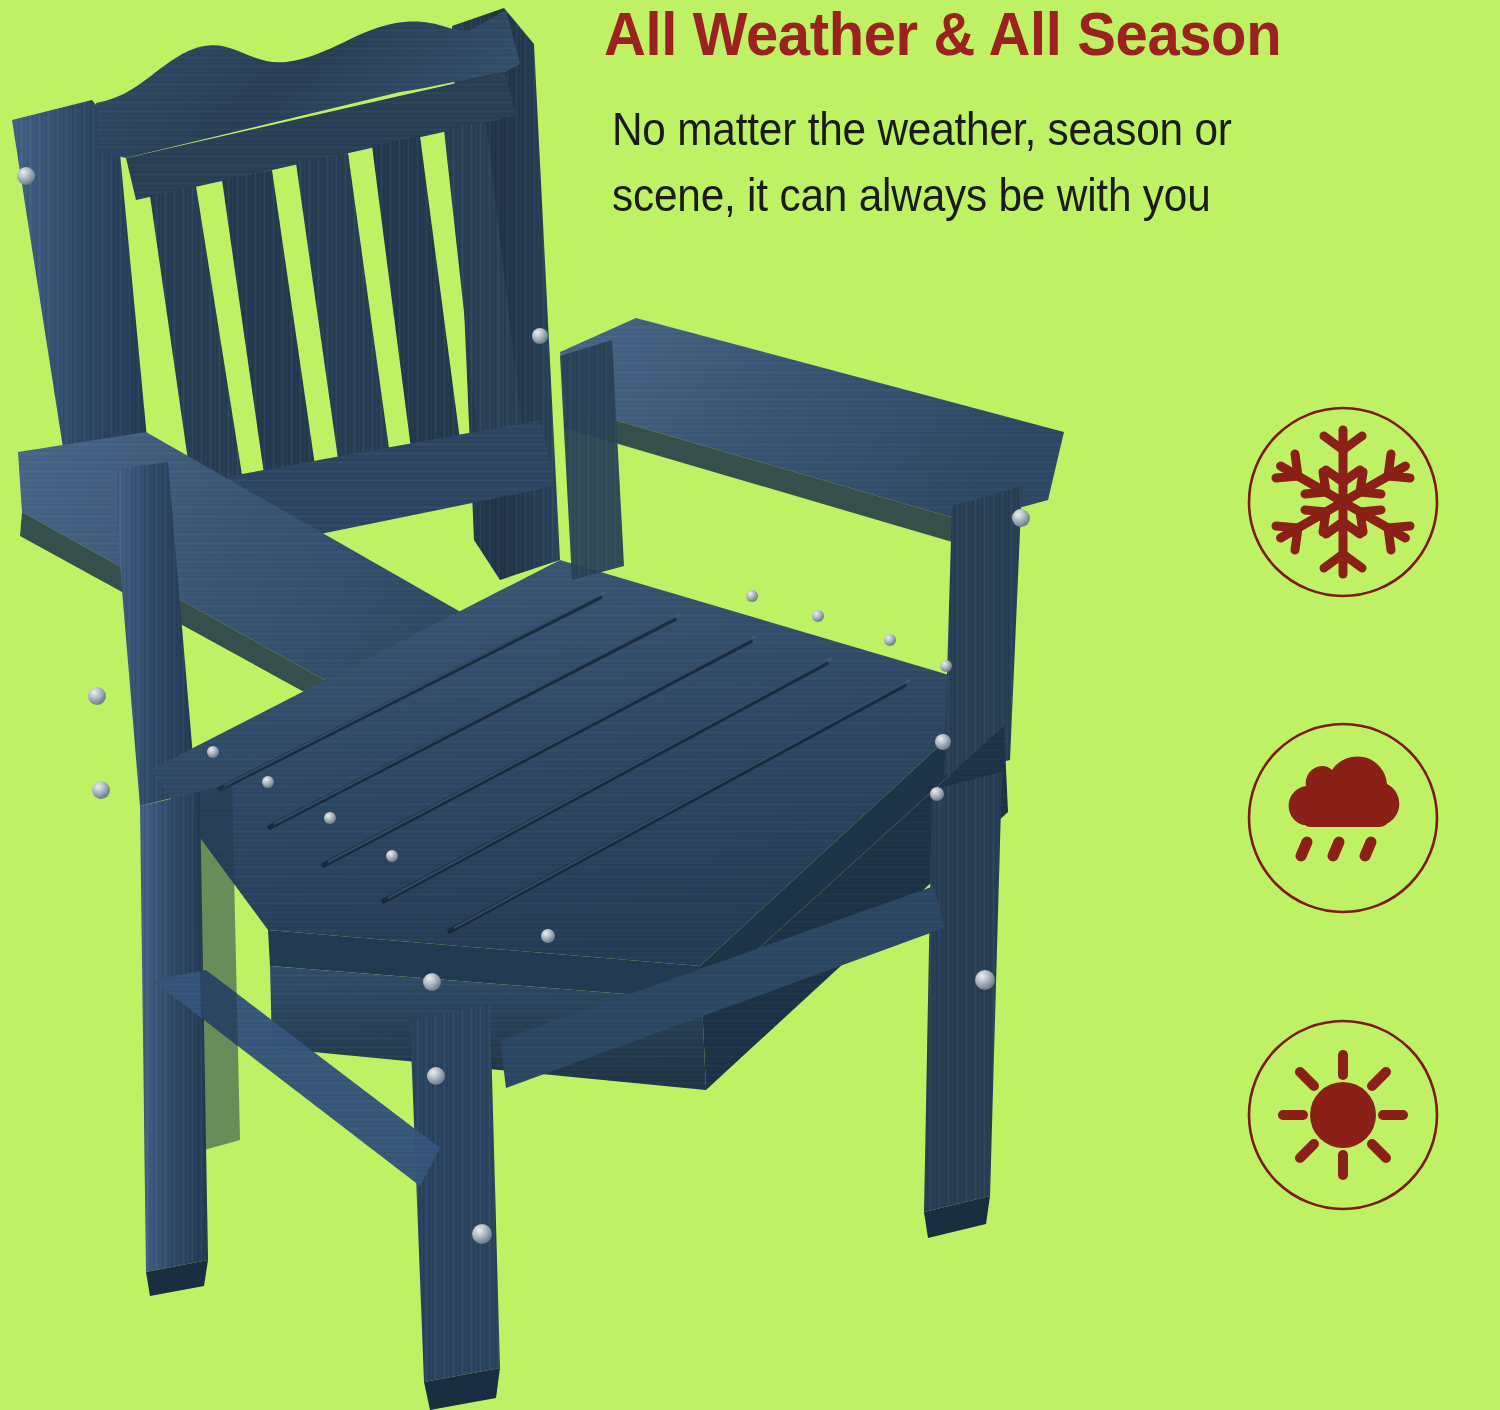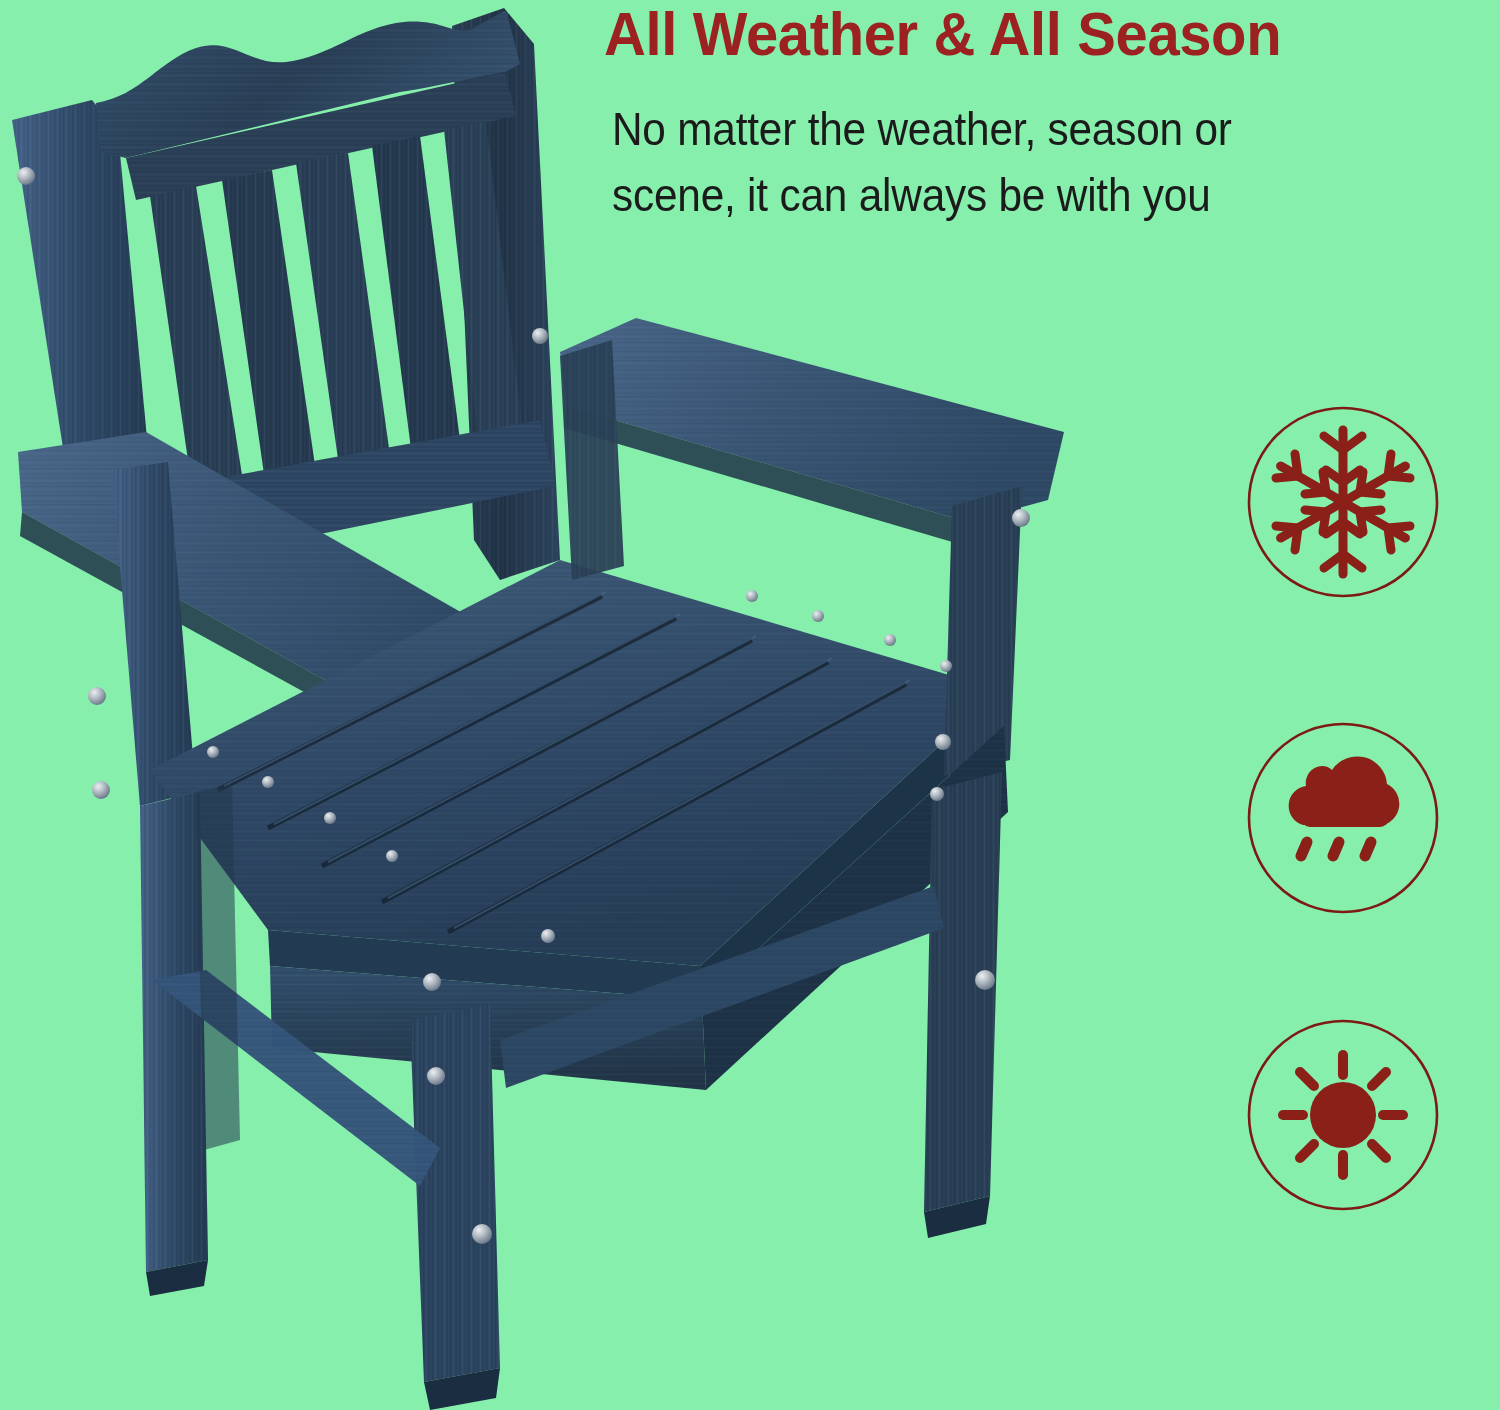--- a/index.html
+++ b/index.html
@@ -1,19 +1,19 @@
 <!DOCTYPE html>
 <html><head>
 <meta charset="utf-8">
 <style>
   html,body{margin:0;padding:0;background:#ffffff;}
   body{width:1500px;height:1410px;position:relative;overflow:hidden;
        font-family:"Liberation Sans","DejaVu Sans",sans-serif;}
 
-  #stage{position:absolute;inset:0;width:1500px;height:1410px;background:#86efac;}
+  #stage{position:absolute;inset:0;width:1500px;height:1410px;background:#bef264;}
 
   
   #text-block{position:absolute;left:600px;top:0;width:900px;height:245px;}
   #headline{
     position:absolute;left:4px;top:2px;width:890px;
     font-size:62px;line-height:64px;font-weight:700;
     color:#9b2220;letter-spacing:-0.4px;
     transform:scaleX(.935);transform-origin:left top;
     white-space:nowrap;
   }

